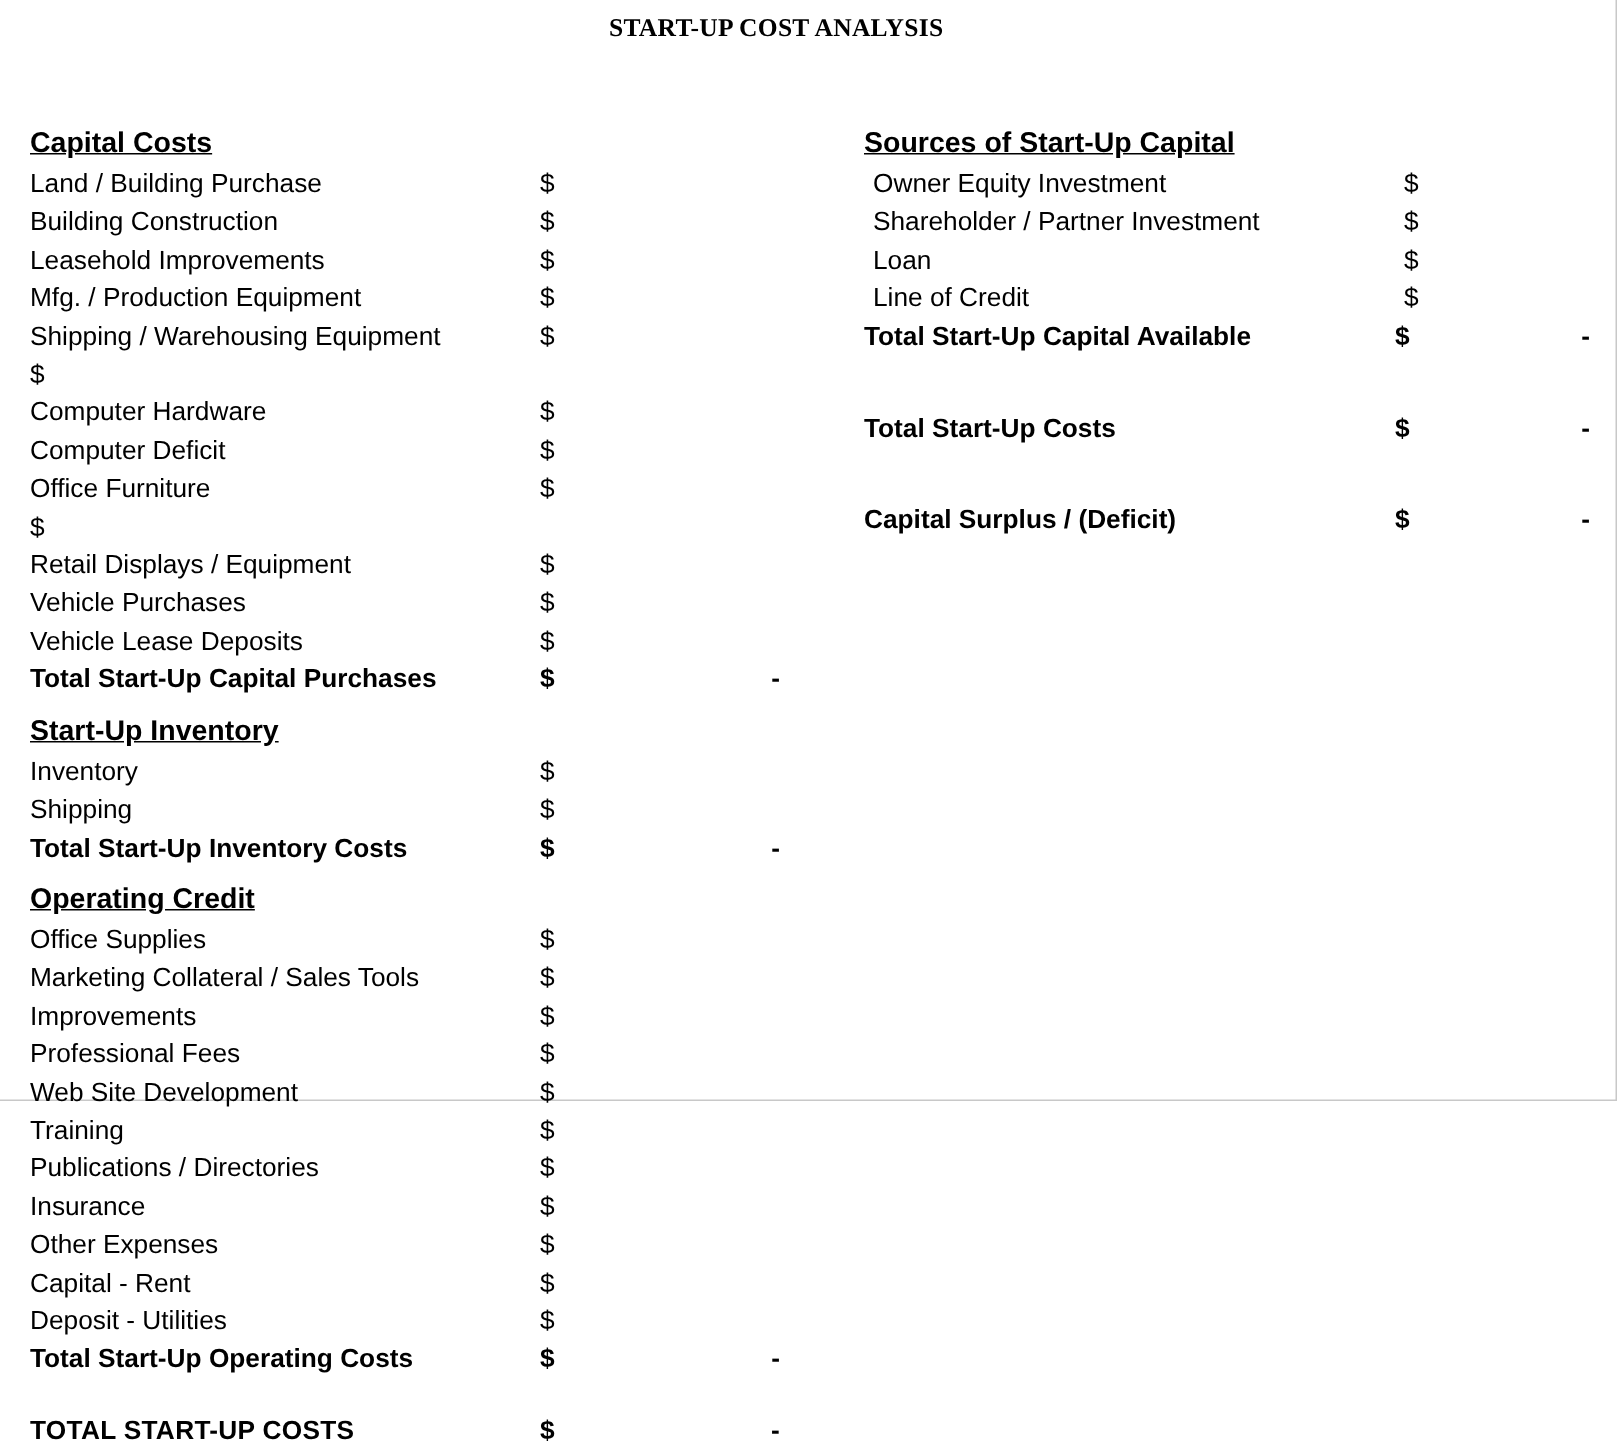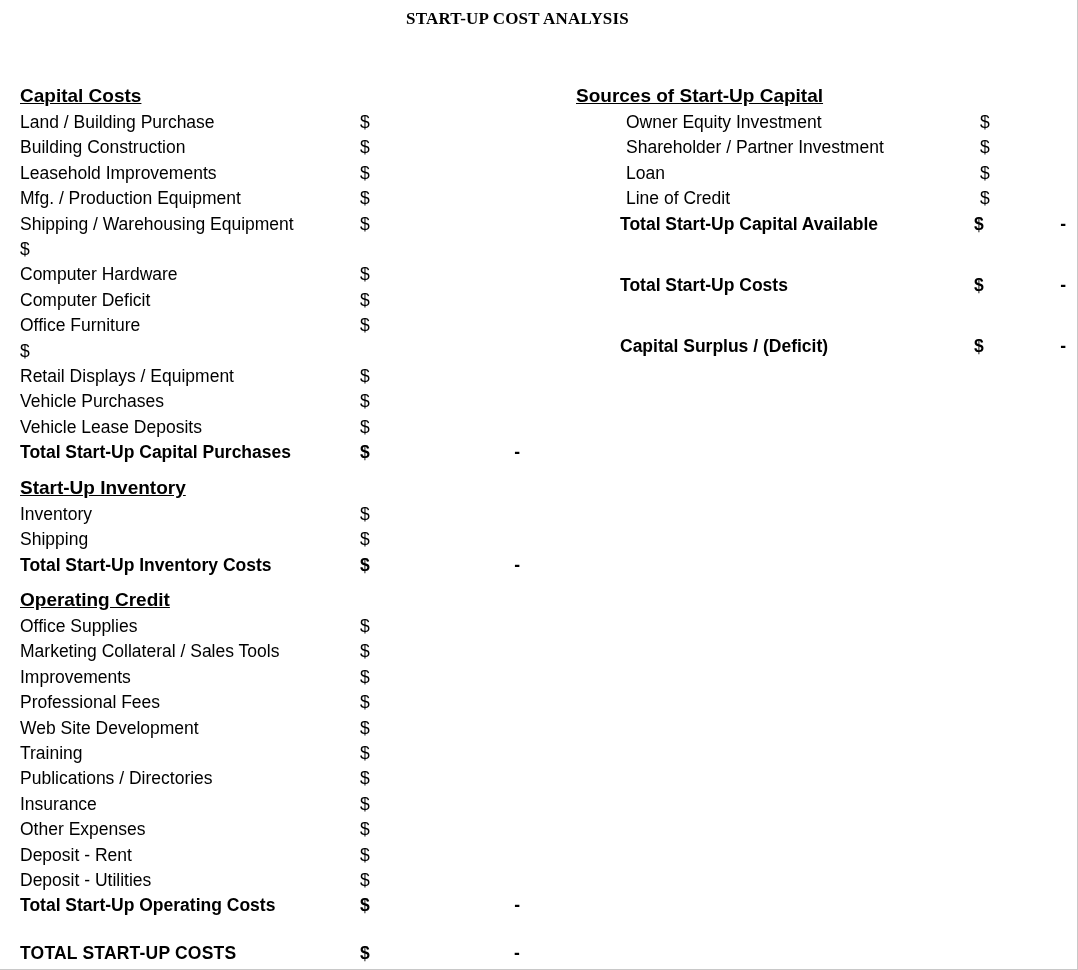--- a/index.html
+++ b/index.html
@@ -11,21 +11,21 @@
     width: 1078px;
     height: 970px;
     font-family: "Liberation Sans", sans-serif;
     color: #000000;
     overflow: hidden;
     position: relative;
   }
   .page {
     position: relative;
     width: 1078px;
-    height: 970px;
+    height: 734px;
     box-sizing: border-box;
     border-right: 1px solid #c8c8c8;
     border-bottom: 1px solid #c8c8c8;
   }
   .doc-title {
     font-family: "Liberation Serif", serif;
     font-weight: bold;
     font-size: 17px;
     letter-spacing: 0.2px;
     text-align: center;
@@ -71,21 +71,21 @@
   .row.total .label,
   .row.total .cur,
   .row.total .val {
     font-weight: bold;
   }
   
   .col-left .row .label { width: 340px; }
   .col-left .row .cur  { width: 100px; }
   .col-left .row .val  { width: 60px; text-align: right; }
   
-  .col-right .row { padding-left: 6px; margin-left: 44px; }
+  .col-right .row { padding-left: 6px; }
   .col-right .row.total { padding-left: 0px; }
   .col-right .row .label { width: 354px; }
   .col-right .row .cur  { width: 90px; }
   .col-right .row .val  { width: 40px; text-align: right; }
   .spacer-md { height: 22px; }
   .spacer-lg { height: 36px; }
   .grand {
     display: flex;
     align-items: baseline;
     line-height: 25.4px;
@@ -244,21 +244,21 @@
           <span class="label">Insurance</span>
           <span class="cur">$</span>
           <span class="val"></span>
         </div>
         <div class="row">
           <span class="label">Other Expenses</span>
           <span class="cur">$</span>
           <span class="val"></span>
         </div>
         <div class="row">
-          <span class="label">Deposit - Rent</span>
+          <span class="label">Capital - Rent</span>
           <span class="cur">$</span>
           <span class="val"></span>
         </div>
         <div class="row">
           <span class="label">Deposit - Utilities</span>
           <span class="cur">$</span>
           <span class="val"></span>
         </div>
         <div class="row total">
           <span class="label">Total Start-Up Operating Costs</span>

